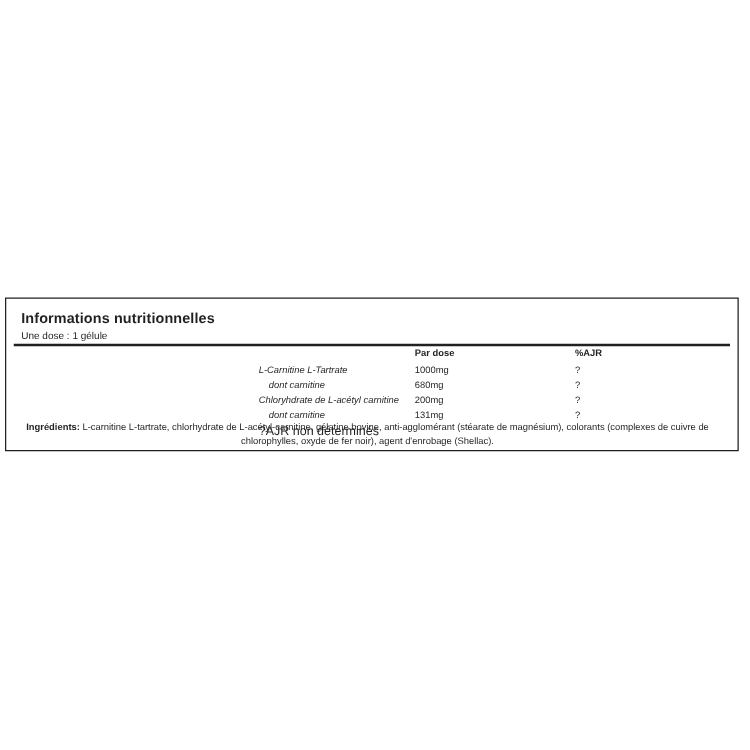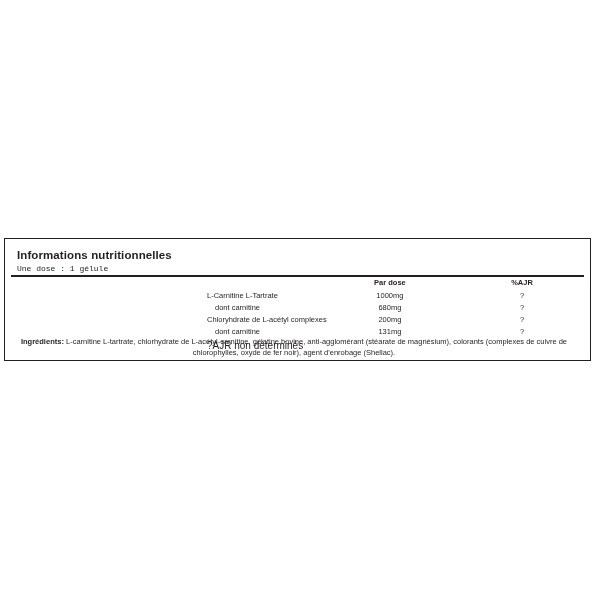--- a/index.html
+++ b/index.html
@@ -32,21 +32,20 @@
     line-height: 1.2;
     padding: 4px 0 0 6px;
     letter-spacing: 0.1px;
   }
 
   .panel-sub {
     font-size: 8px;
     line-height: 1.2;
     padding: 1px 0 2px 6px;
     color: #231f20;
-    font-family: Liberation Mono, monospace;
   }
 
   .rule {
     height: 2px;
     background: #231f20;
     margin: 0;
   }
 
   .nutri-table {
     width: 100%;
@@ -62,23 +61,23 @@
     line-height: 1.35;
     vertical-align: top;
   }
 
   .nutri-table thead th {
     font-weight: bold;
     font-size: 7.5px;
     padding-bottom: 1px;
   }
 
-  .col-name  { width: 56%; padding-left: 196px !important; }
-  .col-dose  { width: 22%; text-align: center; padding-right: 10px !important; }
-  .col-ajr   { width: 22%; text-align: center; padding-left: 2px !important; }
+  .col-name  { width: 56%; padding-left: 196px !important; font-style: italic; }
+  .col-dose  { width: 22%; text-align: left; padding-right: 10px !important; }
+  .col-ajr   { width: 22%; text-align: left; padding-left: 2px !important; }
 
   .indent { padding-left: 204px !important; }
 
   .footnote-row td {
     padding-left: 196px !important;
     font-size: 10px;
     padding-top: 1px;
   }
 
   .ingredients {
@@ -118,21 +117,21 @@
         <td class="col-name">L-Carnitine L-Tartrate</td>
         <td class="col-dose">1000mg</td>
         <td class="col-ajr">?</td>
       </tr>
       <tr>
         <td class="col-name indent">dont carnitine</td>
         <td class="col-dose">680mg</td>
         <td class="col-ajr">?</td>
       </tr>
       <tr>
-        <td class="col-name">Chloryhdrate de L-acétyl complexes</td>
+        <td class="col-name">Chloryhdrate de L-acétyl carnitine</td>
         <td class="col-dose">200mg</td>
         <td class="col-ajr">?</td>
       </tr>
       <tr>
         <td class="col-name indent">dont carnitine</td>
         <td class="col-dose">131mg</td>
         <td class="col-ajr">?</td>
       </tr>
       <tr class="footnote-row">
         <td colspan="3">?AJR non déterminés</td>

